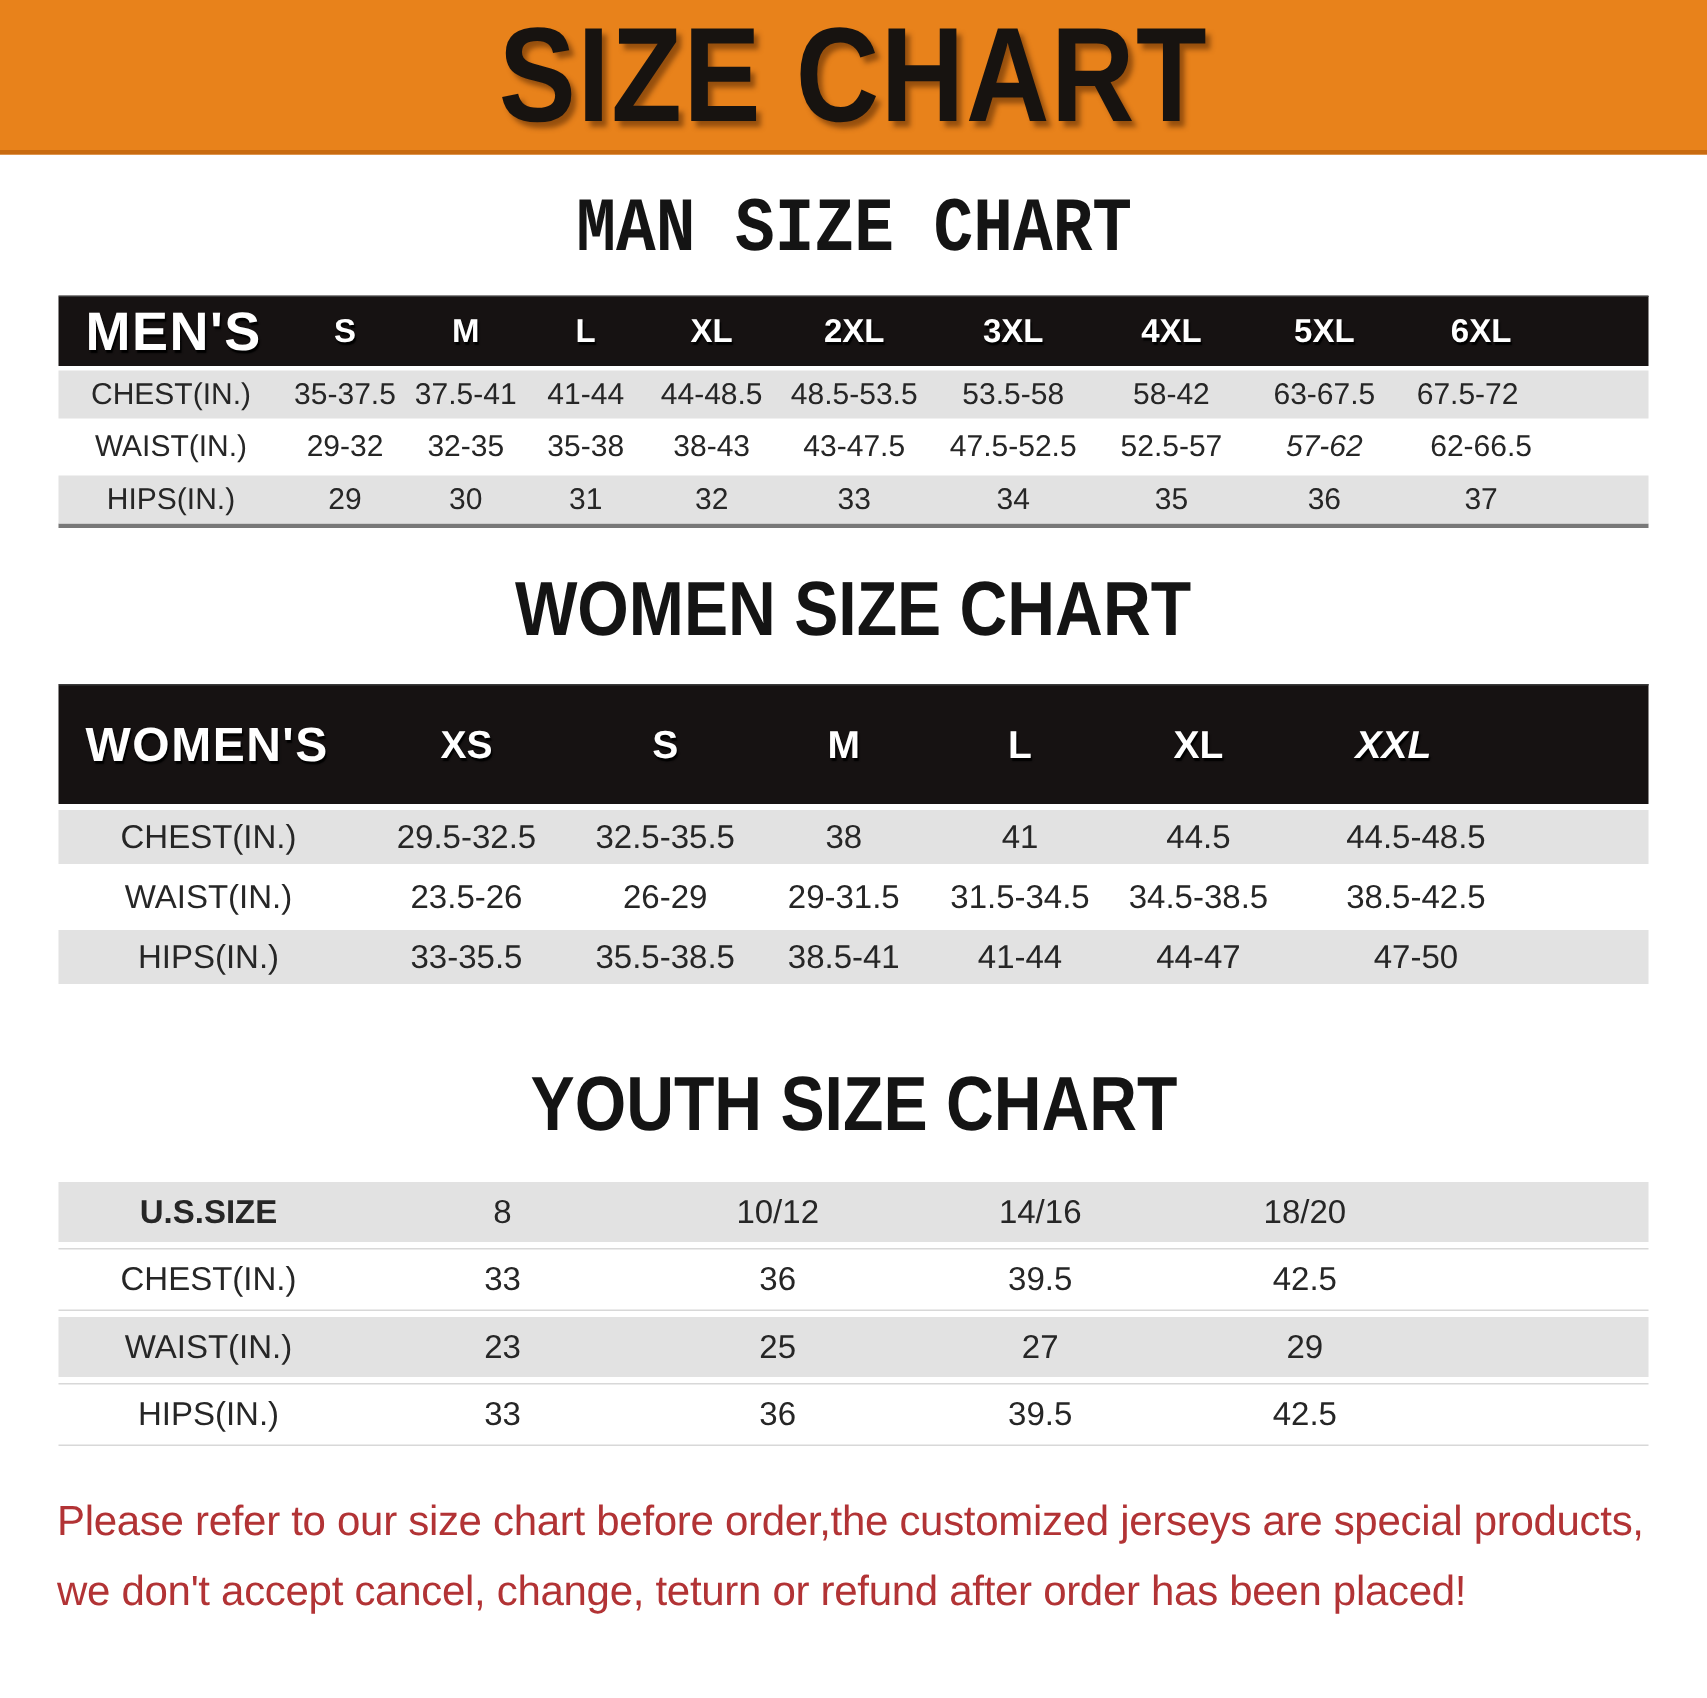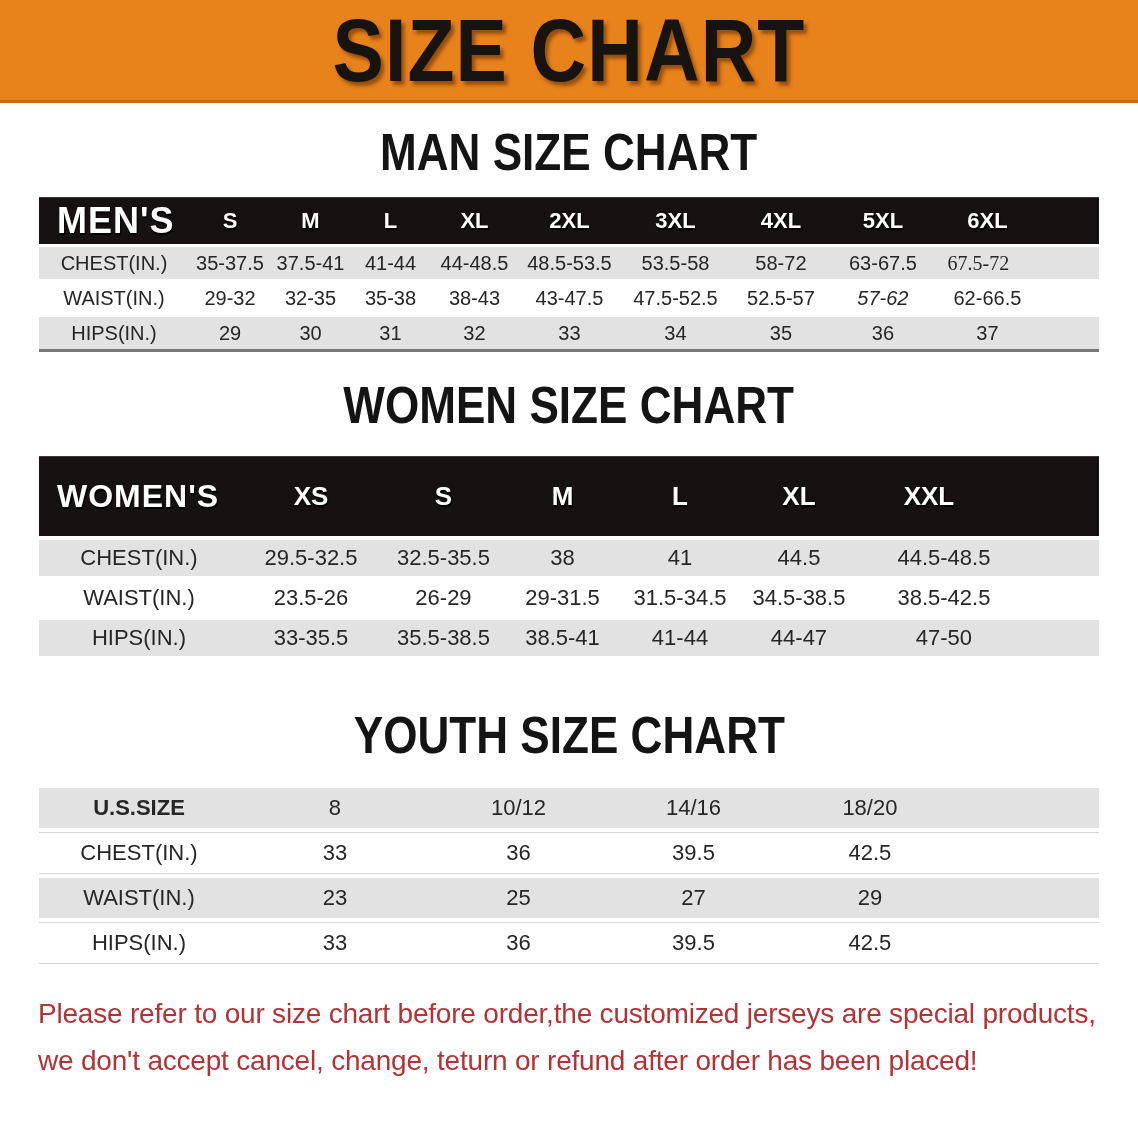--- a/index.html
+++ b/index.html
@@ -16,21 +16,21 @@
     font-weight:bold;font-size:70px;color:#171310;letter-spacing:1px;
     display:inline-block;transform:scale(1.1,1.28);
     text-shadow:3px 3px 3px rgba(70,30,0,0.5);
   }
   
   .sec-heading{text-align:center;color:#141414;}
   .sec-heading span{
     display:inline-block;font-weight:bold;font-size:42px;letter-spacing:0px;
     transform:scale(1.05,1.22);
   }
-  #h-men{margin-top:26px;height:54px;}
+  #h-men{margin-top:26px;height:54px;font-family:Liberation Mono, monospace;}
   #h-women{margin-top:30px;height:58px;}
   #h-youth{margin-top:56px;height:56px;}
   
   .tbl{width:1060px;margin-left:39px;}
   .tbl-men{margin-top:14px;border-bottom:3px solid #787878;}
   .tbl-women{margin-top:16px;}
   .tbl-youth{margin-top:20px;}
   .tbl-head{
     background:#161212;color:#ffffff;display:flex;align-items:center;
     box-shadow:0 1px 0 #3a3a3a inset;
@@ -83,23 +83,23 @@
       <div class="cell head-size" style="width: 15.57%; padding-right: 58px;">6XL</div>
     </div>
     <div class="tbl-row row-gray">
       <div class="cell row-label" style="width: 14.15%;">CHEST(IN.)</div>
       <div class="cell row-value" style="width: 7.74%;">35-37.5</div>
       <div class="cell row-value" style="width: 7.45%;">37.5-41</div>
       <div class="cell row-value" style="width: 7.64%;">41-44</div>
       <div class="cell row-value" style="width: 8.21%;">44-48.5</div>
       <div class="cell row-value" style="width: 9.72%;">48.5-53.5</div>
       <div class="cell row-value" style="width: 10.28%;">53.5-58</div>
-      <div class="cell row-value" style="width: 9.62%;">58-72</div>
+      <div class="cell row-value" style="width: 9.62%;">58-42</div>
       <div class="cell row-value" style="width: 9.62%;">63-67.5</div>
-      <div class="cell row-value" style="width: 15.57%; padding-right: 76px; font-family: Liberation Serif, serif;">67.5-72</div>
+      <div class="cell row-value" style="width: 15.57%; padding-right: 76px;">67.5-72</div>
     </div>
     <div class="tbl-row row-white">
       <div class="cell row-label" style="width: 14.15%;">WAIST(IN.)</div>
       <div class="cell row-value" style="width: 7.74%;">29-32</div>
       <div class="cell row-value" style="width: 7.45%;">32-35</div>
       <div class="cell row-value" style="width: 7.64%;">35-38</div>
       <div class="cell row-value" style="width: 8.21%;">38-43</div>
       <div class="cell row-value" style="width: 9.72%;">43-47.5</div>
       <div class="cell row-value" style="width: 10.28%;">47.5-52.5</div>
       <div class="cell row-value" style="width: 9.62%;">52.5-57</div>
@@ -124,21 +124,21 @@
   <span>WOMEN SIZE CHART</span>
 </div>
 <div class="tbl tbl-women">
     <div class="tbl-head">
       <div class="cell head-label" style="width: 18.87%;">WOMEN'S</div>
       <div class="cell head-size" style="width: 13.58%;">XS</div>
       <div class="cell head-size" style="width: 11.42%;">S</div>
       <div class="cell head-size" style="width: 11.04%;">M</div>
       <div class="cell head-size" style="width: 11.13%;">L</div>
       <div class="cell head-size" style="width: 11.32%;">XL</div>
-      <div class="cell head-size" style="width: 22.64%; padding-right: 100px;">XXL</div>
+      <div class="cell head-size" style="width: 22.64%; padding-right: 100px; font-style: italic;">XXL</div>
     </div>
     <div class="tbl-row row-gray">
       <div class="cell row-label" style="width: 18.87%;">CHEST(IN.)</div>
       <div class="cell row-value" style="width: 13.58%;">29.5-32.5</div>
       <div class="cell row-value" style="width: 11.42%;">32.5-35.5</div>
       <div class="cell row-value" style="width: 11.04%;">38</div>
       <div class="cell row-value" style="width: 11.13%;">41</div>
       <div class="cell row-value" style="width: 11.32%;">44.5</div>
       <div class="cell row-value" style="width: 22.64%; padding-right: 70px;">44.5-48.5</div>
     </div>

